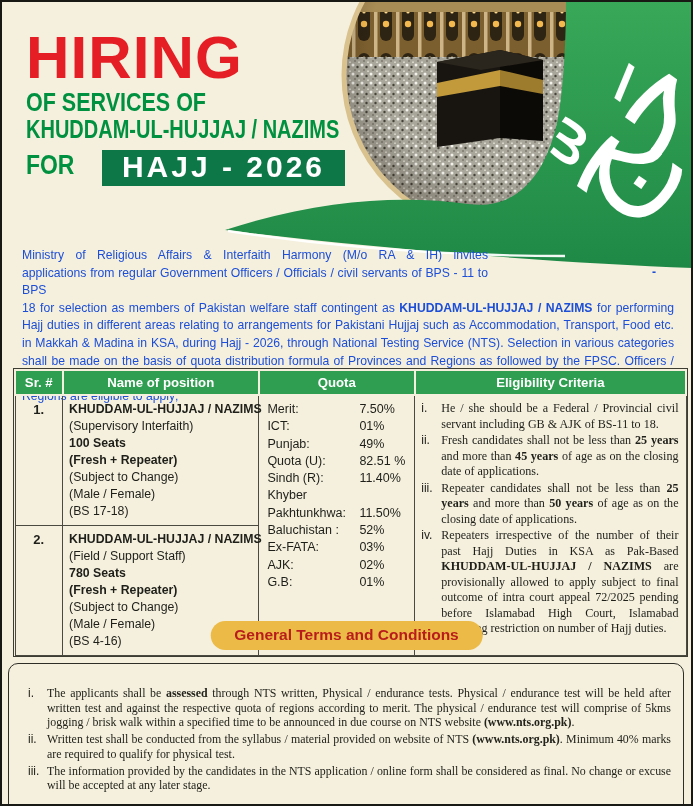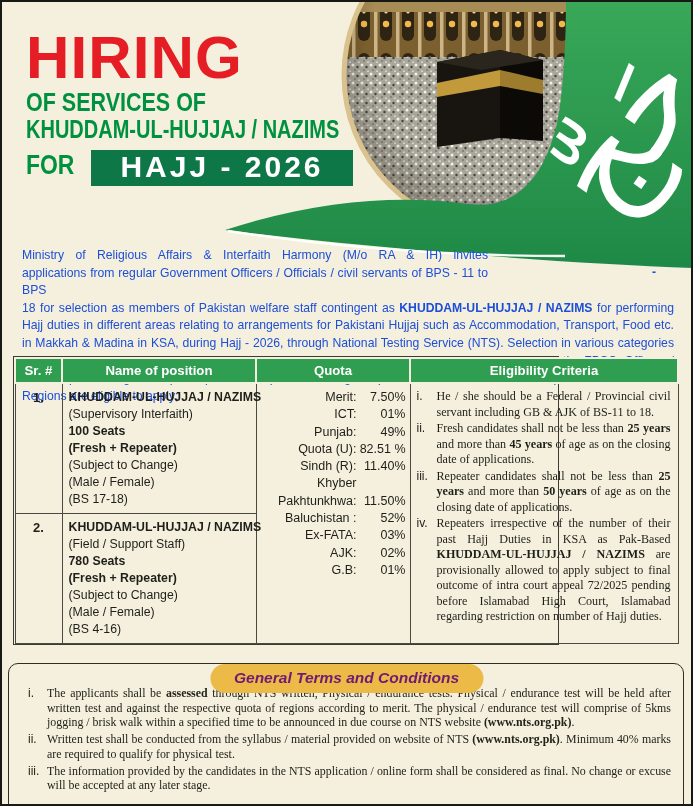--- a/index.html
+++ b/index.html
@@ -21,64 +21,64 @@
   }
   .sub1,.sub2{
     font-weight:bold;color:#009140;line-height:1.08;
     transform:scaleX(.86);transform-origin:left;letter-spacing:0;white-space:nowrap;
   }
   .sub1{font-size:25px;margin-top:3px;}
   .sub2{font-size:25px;transform:scaleX(.80);}
   .for-row{display:flex;align-items:flex-start;margin-top:7px;}
   .for-label{font-size:27px;font-weight:bold;color:#009140;transform:scaleX(.85);transform-origin:left;}
   .hajj-banner{
-    margin-left:8px;background:#0d7747;color:#fff;
-    width:262px;height:36px;display:flex;align-items:center;justify-content:center;
+    margin-left:19px;background:#0d7747;color:#fff;
+    width:243px;height:36px;display:flex;align-items:center;justify-content:center;
     font-size:30px;font-weight:bold;letter-spacing:3px;padding-bottom:2px;box-sizing:border-box;
   }
 
   
   .intro{position:absolute;top:247px;left:22px;width:652px;z-index:2;
     font-size:12.2px;line-height:17.6px;color:#1d4ed8;}
   .intro-l1,.intro-l2{width:466px;text-align:justify;text-align-last:justify;}
   .intro-rest{text-align:justify;}
   .intro-dash{position:absolute;left:630px;top:17px;font-weight:bold;}
   .b{font-weight:bold;}
 
   
-  .tbl-wrap{position:absolute;top:356px;left:13px;width:546px;z-index:2;
+  .tbl-wrap{position:absolute;top:368px;left:13px;width:675px;z-index:2;
     border:1.5px solid #3c3c33;box-sizing:border-box;}
   table.main{border-collapse:collapse;width:100%;table-layout:fixed;}
   th{
     background:#2f9e50;color:#fff;font-size:13.2px;font-weight:bold;
     border:2px solid #f4f0dd;padding:4px 2px;
   }
   td{border:1px solid #4a4a40;vertical-align:top;}
   td.sr{ text-align:center;font-weight:bold;font-size:13px;padding-top:6px;}
   td.pos{padding:5px 6px;font-size:12.3px;line-height:17px;}
   td.quota{padding:5px 4px 5px 8px;font-size:12.5px;line-height:17.3px;}
   td.elig{padding:5px 3px 5px 3px;font-size:12.1px;line-height:15.5px;}
   .pos-line{white-space:nowrap;}
-  .q-row{display:flex;text-align:right;}
+  .q-row{display:flex;}
   .q-label{width:92px;flex:0 0 92px;}
   .q-value{flex:1;align-self:flex-end;}
   .li-row{display:flex;margin-bottom:1px;}
   .li-num{flex:0 0 23px;padding-left:3px;box-sizing:border-box;}
   .li-txt{flex:1;text-align:justify;padding-right:4px;font-family:Liberation Serif, serif;}
 
   
   .terms-box{
     position:absolute;top:663px;left:8px;width:676px;height:220px;box-sizing:border-box;
     border:1.5px solid #2e2e27;border-radius:10px;z-index:2;background:transparent;
     padding:22px 8px 6px 10px;
   }
   .terms-badge{
-    position:absolute;top:664px;left:50%;transform:translateX(-50%);z-index:3;
-    background:#ecba46;color:#701a75;font-weight:bold;font-size:15.5px;
-    padding:5px 24px 6px;border-radius:17px;white-space:nowrap;font-style:italic;
+    position:absolute;top:621px;left:50%;transform:translateX(-50%);z-index:3;
+    background:#ecba46;color:#b91c1c;font-weight:bold;font-size:15.5px;
+    padding:5px 24px 6px;border-radius:17px;white-space:nowrap;
   }
   .terms-list{font-size:11.9px;line-height:14.7px;color:#23231c;}
   .terms-list .li-num{flex:0 0 28px;padding-left:9px;}
   .terms-list .li-row{margin-bottom:2px;}
 </style>
 </head>
 <body>
 
 <div class="page-frame"></div>
 

